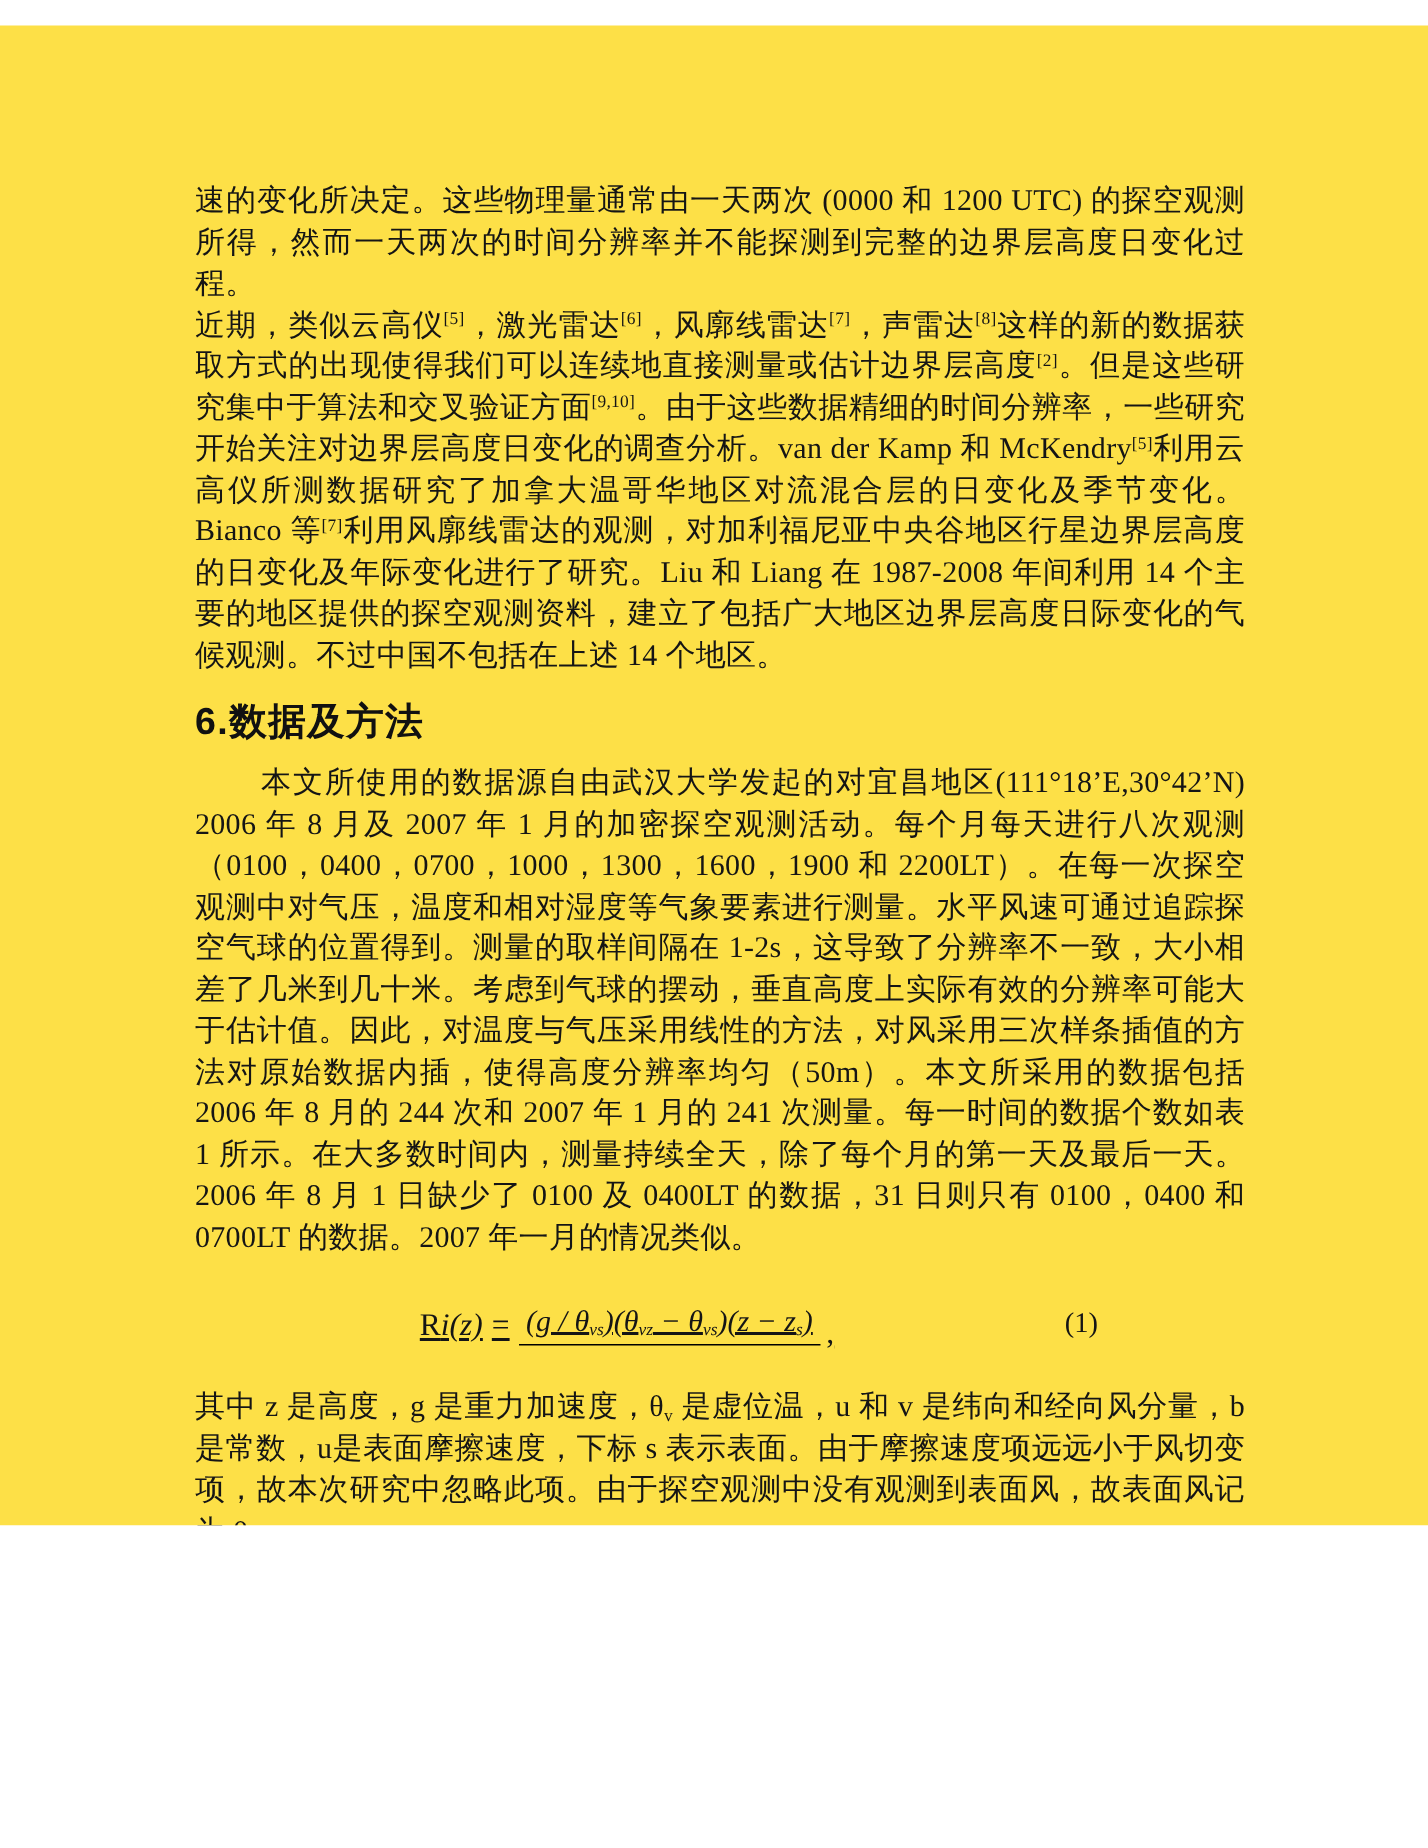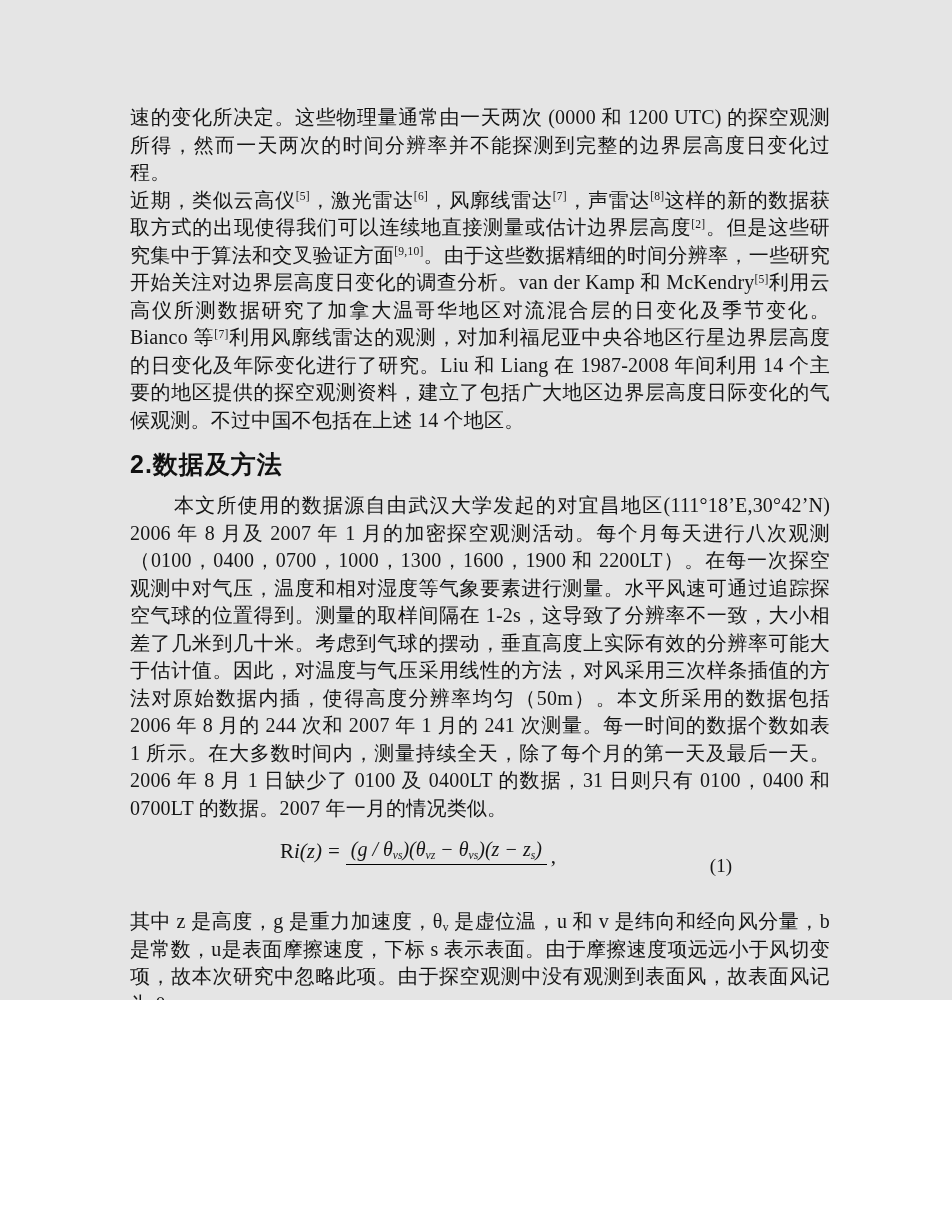--- a/index.html
+++ b/index.html
@@ -1,23 +1,24 @@
 <!DOCTYPE html>
 <html><head>
 <meta charset="utf-8">
 <style>
   html, body { margin: 0; padding: 0; background: #ffffff; }
   .page {
     position: relative;
     width: 952px;
     height: 1000px;
-    background: #e5e5e5;
+    background: #fde047;
     overflow: hidden;
     font-family: "Liberation Serif", "DejaVu Serif", serif;
     color: #151515;
+    margin-top: 17px;
   }
   .content {
     position: absolute;
     left: 130px;
     top: 104px;
     width: 700px;
   }
   p.body-par {
     margin: 0;
     font-size: 20px;
@@ -39,23 +40,24 @@
     line-height: 32px;
     letter-spacing: 1px;
     color: #111;
   }
 
   .equation-row {
     position: relative;
     margin: 12px 0 10px 0;
     display: flex;
     justify-content: center;
-    align-items: flex-start;
+    align-items: center;
     font-size: 21px;
     min-height: 64px;
+    text-decoration: underline;
   }
   .eq-group {
     display: flex;
     align-items: center;
     transform: translateX(-62px);
     font-style: italic;
   }
   .eq-lhs { white-space: nowrap; }
   .eq-lhs .upright { font-style: normal; }
   .eq-equals { padding: 0 6px; font-style: normal; }
@@ -82,21 +84,21 @@
 <body>
 
 <div class="page">
   <div class="content">
 
     <p class="body-par">速的变化所决定。这些物理量通常由一天两次 (0000 和 1200 UTC) 的探空观测所得，然而一天两次的时间分辨率并不能探测到完整的边界层高度日变化过程。</p>
 
     <p class="body-par">近期，类似云高仪<sup>[5]</sup>，激光雷达<sup>[6]</sup>，风廓线雷达<sup>[7]</sup>，声雷达<sup>[8]</sup>这样的新的数据获取方式的出现使得我们可以连续地直接测量或估计边界层高度<sup>[2]</sup>。但是这些研究集中于算法和交叉验证方面<sup>[9,10]</sup>。由于这些数据精细的时间分辨率，一些研究开始关注对边界层高度日变化的调查分析。van der Kamp 和 McKendry<sup>[5]</sup>利用云高仪所测数据研究了加拿大温哥华地区对流混合层的日变化及季节变化。Bianco 等<sup>[7]</sup>利用风廓线雷达的观测，对加利福尼亚中央谷地区行星边界层高度的日变化及年际变化进行了研究。Liu 和 Liang 在 1987-2008 年间利用 14 个主要的地区提供的探空观测资料，建立了包括广大地区边界层高度日际变化的气候观测。不过中国不包括在上述 14 个地区。</p>
 
 
-    <h2 class="section-heading">2.数据及方法</h2>
+    <h2 class="section-heading">6.数据及方法</h2>
 
     <p class="body-par indent">本文所使用的数据源自由武汉大学发起的对宜昌地区(111°18’E,30°42’N) 2006 年 8 月及 2007 年 1 月的加密探空观测活动。每个月每天进行八次观测（0100，0400，0700，1000，1300，1600，1900 和 2200LT）。在每一次探空观测中对气压，温度和相对湿度等气象要素进行测量。水平风速可通过追踪探空气球的位置得到。测量的取样间隔在 1-2s，这导致了分辨率不一致，大小相差了几米到几十米。考虑到气球的摆动，垂直高度上实际有效的分辨率可能大于估计值。因此，对温度与气压采用线性的方法，对风采用三次样条插值的方法对原始数据内插，使得高度分辨率均匀（50m）。本文所采用的数据包括 2006 年 8 月的 244 次和 2007 年 1 月的 241 次测量。每一时间的数据个数如表 1 所示。在大多数时间内，测量持续全天，除了每个月的第一天及最后一天。2006 年 8 月 1 日缺少了 0100 及 0400LT 的数据，31 日则只有 0100，0400 和 0700LT 的数据。2007 年一月的情况类似。</p>
 
 
     <div class="equation-row">
       <div class="eq-group">
         <span class="eq-lhs"><span class="upright">R</span><span>i(z)</span></span>
         <span class="eq-equals">=</span>
         <span class="frac">
           <span class="num">(g / θ<sub>vs</sub>)(θ<sub>vz</sub> − θ<sub>vs</sub>)(z − z<sub>s</sub>)</span>

